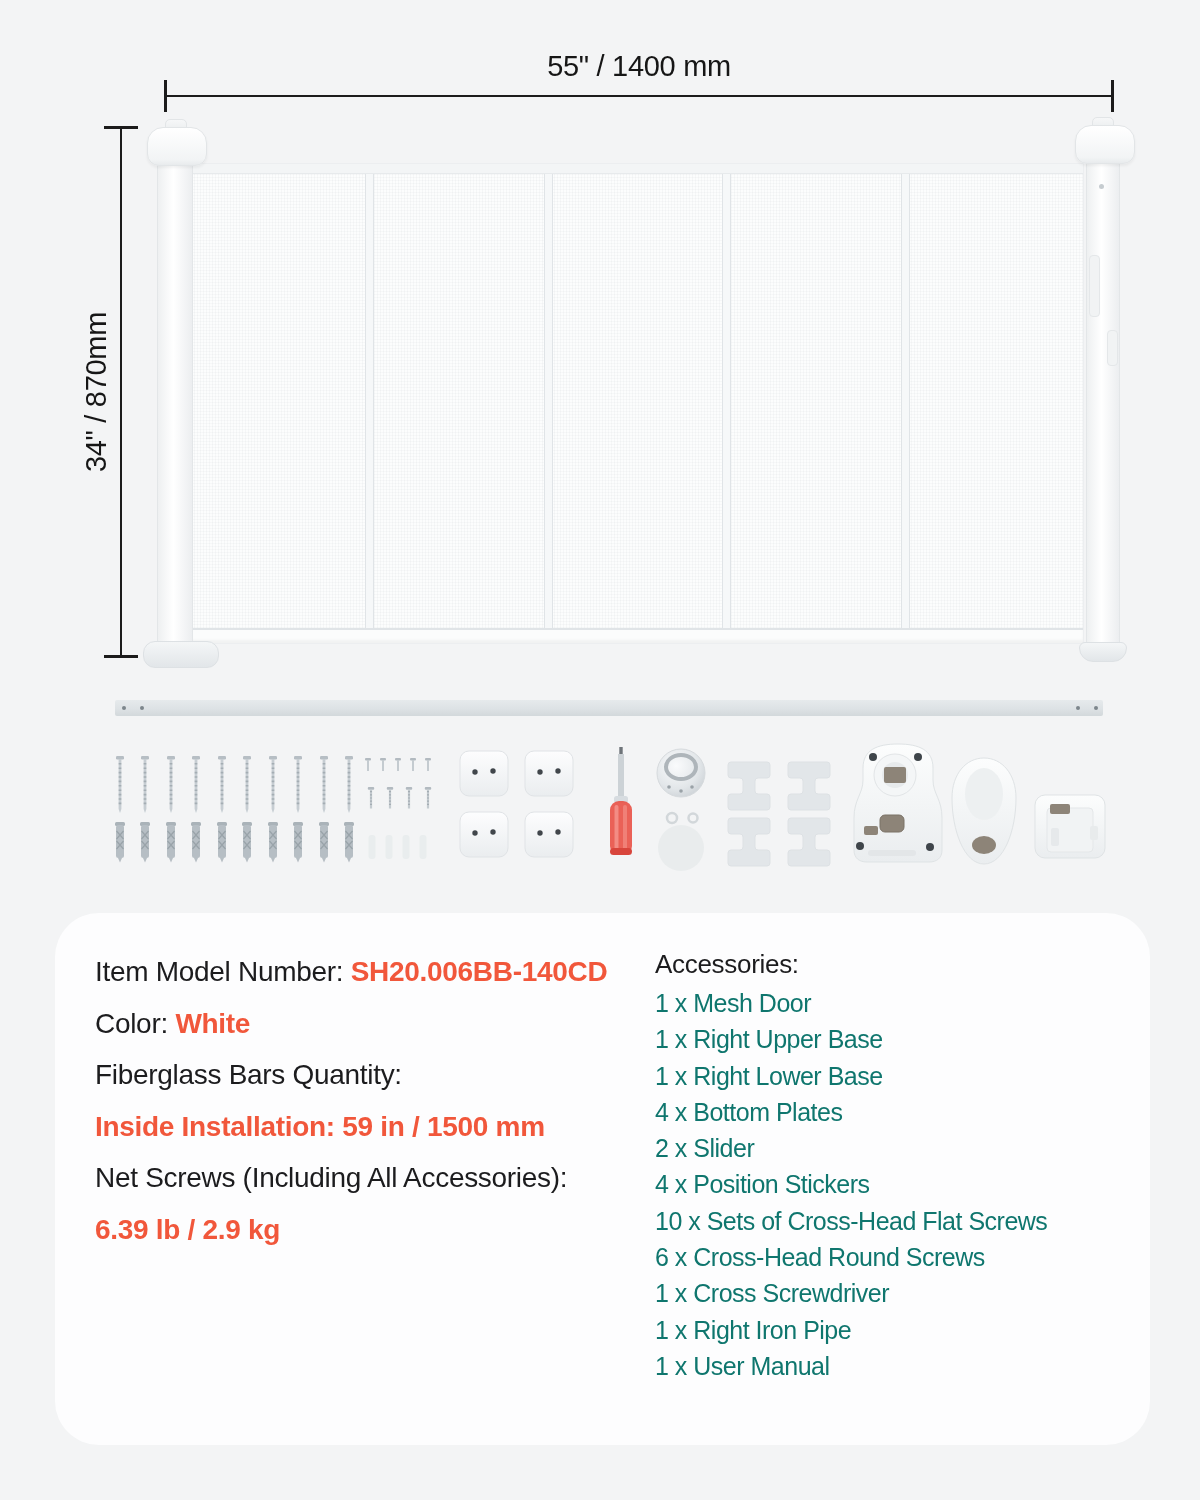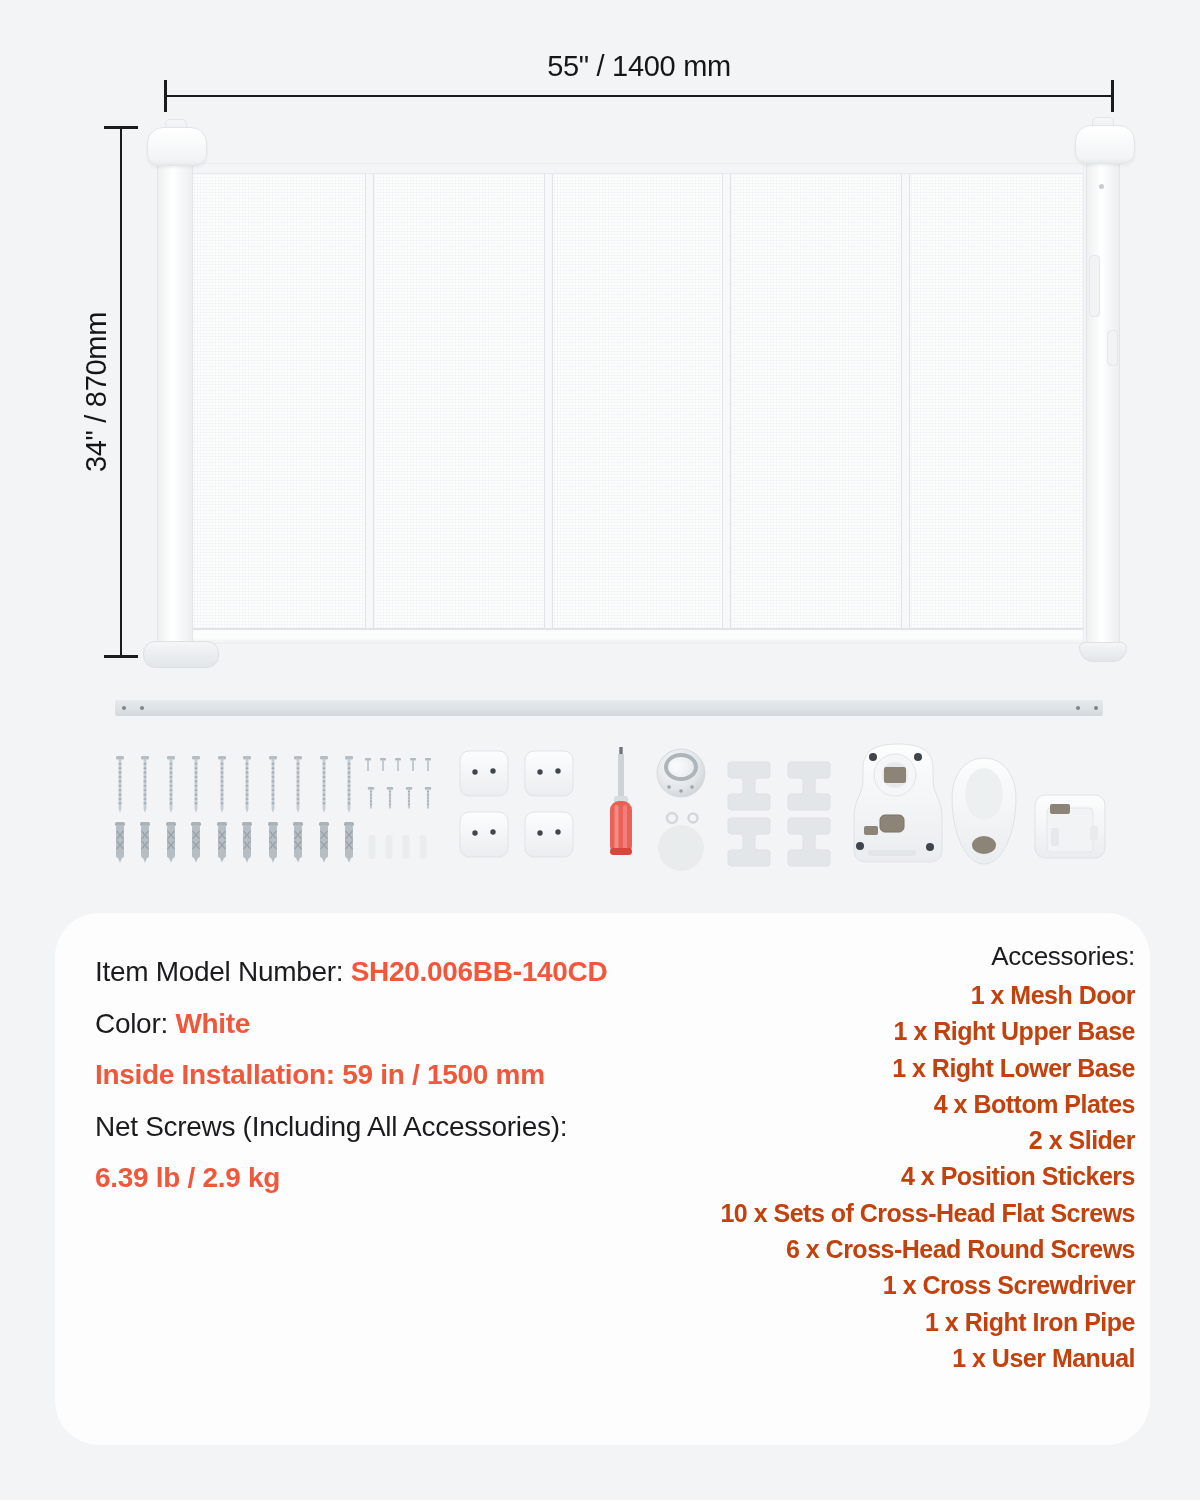--- a/index.html
+++ b/index.html
@@ -73,23 +73,23 @@
 
   
   #spec-card{
     left:55px;top:913px;width:1095px;height:532px;
     background:#fdfdfe;border-radius:44px;
   }
   .spec-col-left{position:absolute;left:40px;top:33px;width:540px;}
   .spec-row{line-height:51.5px;font-size:28px;letter-spacing:-0.3px;white-space:nowrap;}
   .spec-label{color:#1c1c1e;font-weight:400;}
   .spec-value{color:#f1573b;font-weight:700;}
-  .spec-col-right{position:absolute;left:600px;top:22px;width:480px;text-align:right;}
+  .spec-col-right{position:absolute;left:600px;top:30px;width:480px;}
   .acc-header{font-size:26px;line-height:42px;letter-spacing:-0.3px;color:#1c1c1e;}
-  .acc-item{font-size:25px;line-height:36.3px;letter-spacing:-0.5px;color:#c2410c;font-weight:700;white-space:nowrap;margin-left:32px;}
+  .acc-item{font-size:25px;line-height:36.3px;letter-spacing:-0.5px;color:#0f766e;font-weight:400;white-space:nowrap;}
 </style>
 </head>
 <body>
 
 <div class="abs dim-line" style="left:165px;top:95px;width:948px;height:2px;"></div>
 <div class="abs dim-line" style="left:164px;top:80px;width:3px;height:32px;"></div>
 <div class="abs dim-line" style="left:1111px;top:80px;width:3px;height:32px;"></div>
 <div class="abs dim-label" id="dim-w-label">55" / 1400 mm</div>
 
 <div class="abs dim-line" style="left:120px;top:127px;width:2px;height:530px;"></div>
@@ -288,20 +288,23 @@
 <div class="abs" id="spec-card">
 
   <div class="spec-col-left">
     <div class="spec-row">
       <span class="spec-label">Item Model Number: </span><span class="spec-value">SH20.006BB-140CD</span>
     </div>
     <div class="spec-row">
       <span class="spec-label">Color: </span><span class="spec-value">White</span>
     </div>
     <div class="spec-row">
+      <span class="spec-label">Fiberglass Bars Quantity:</span><span class="spec-value"></span>
+    </div>
+    <div class="spec-row">
       <span class="spec-label"></span><span class="spec-value">Inside Installation: 59 in / 1500 mm</span>
     </div>
     <div class="spec-row">
       <span class="spec-label">Net Screws (Including All Accessories):</span><span class="spec-value"></span>
     </div>
     <div class="spec-row">
       <span class="spec-label"></span><span class="spec-value">6.39 lb / 2.9 kg</span>
     </div>
   </div>
 

